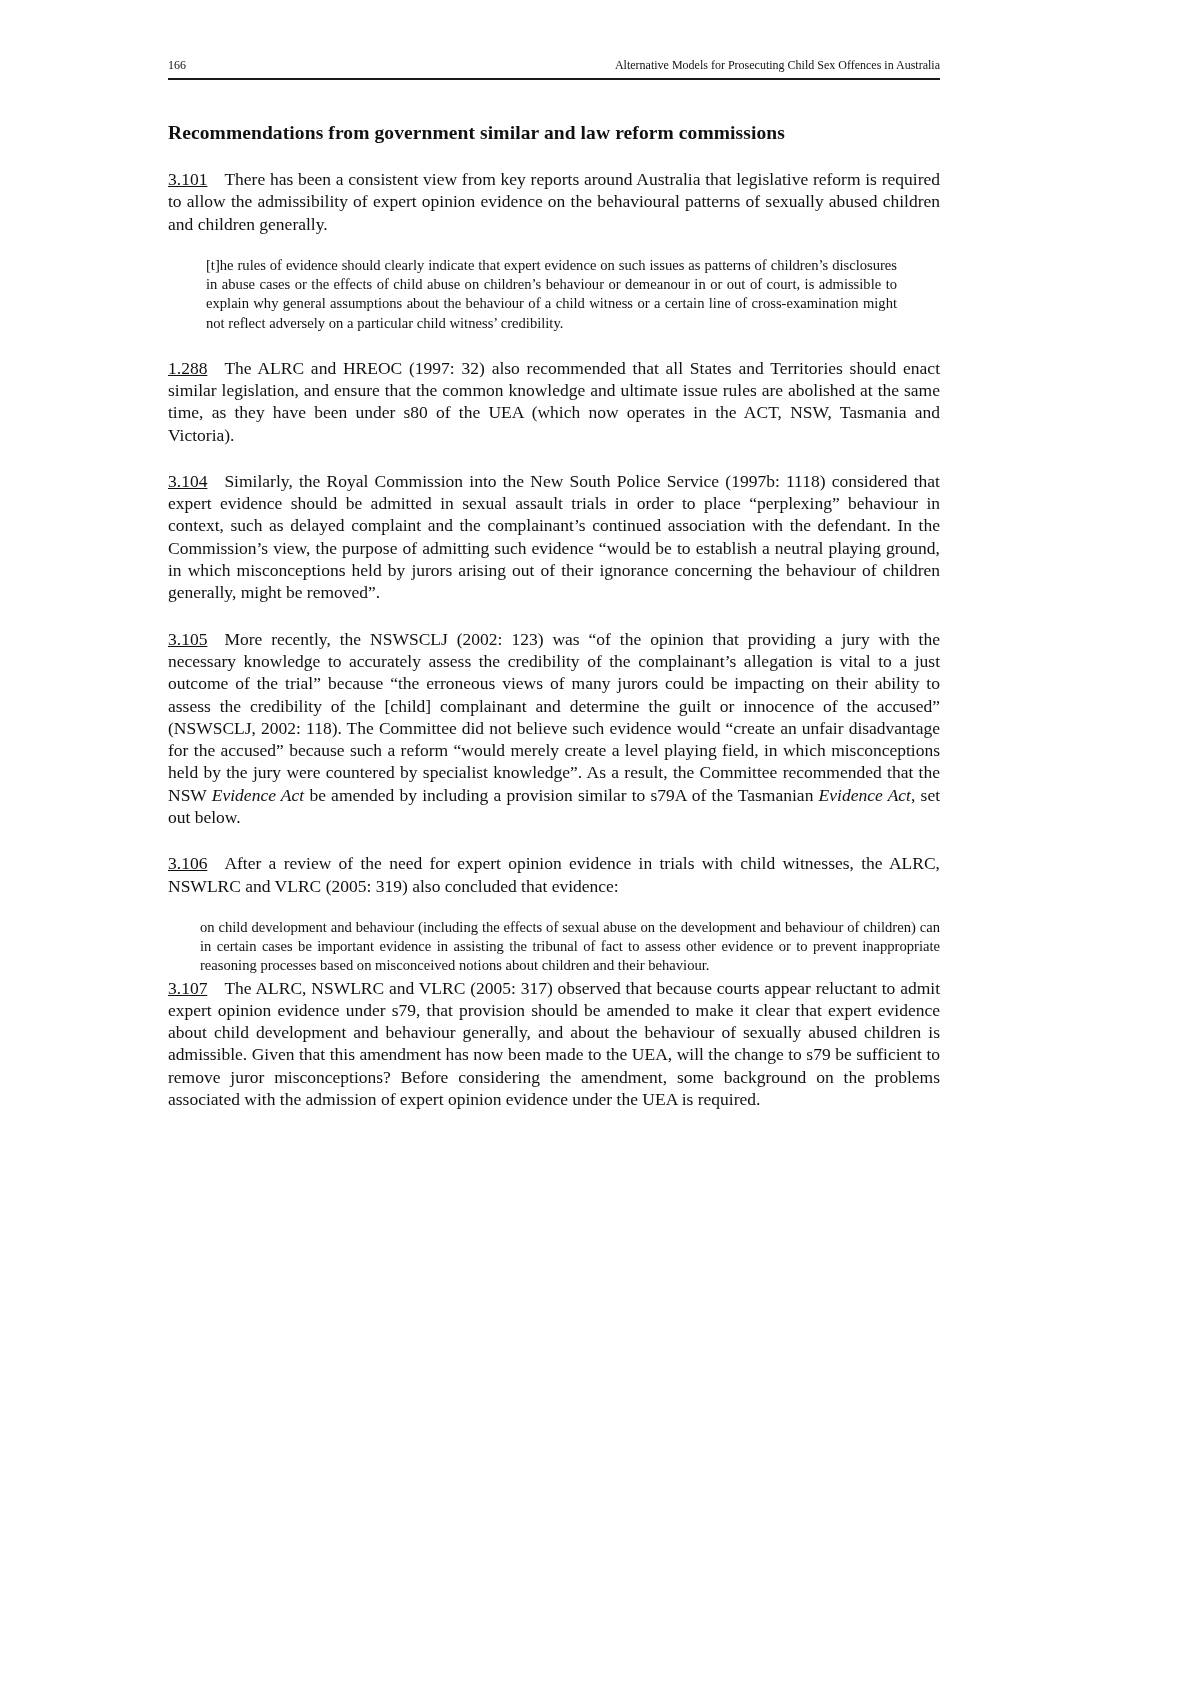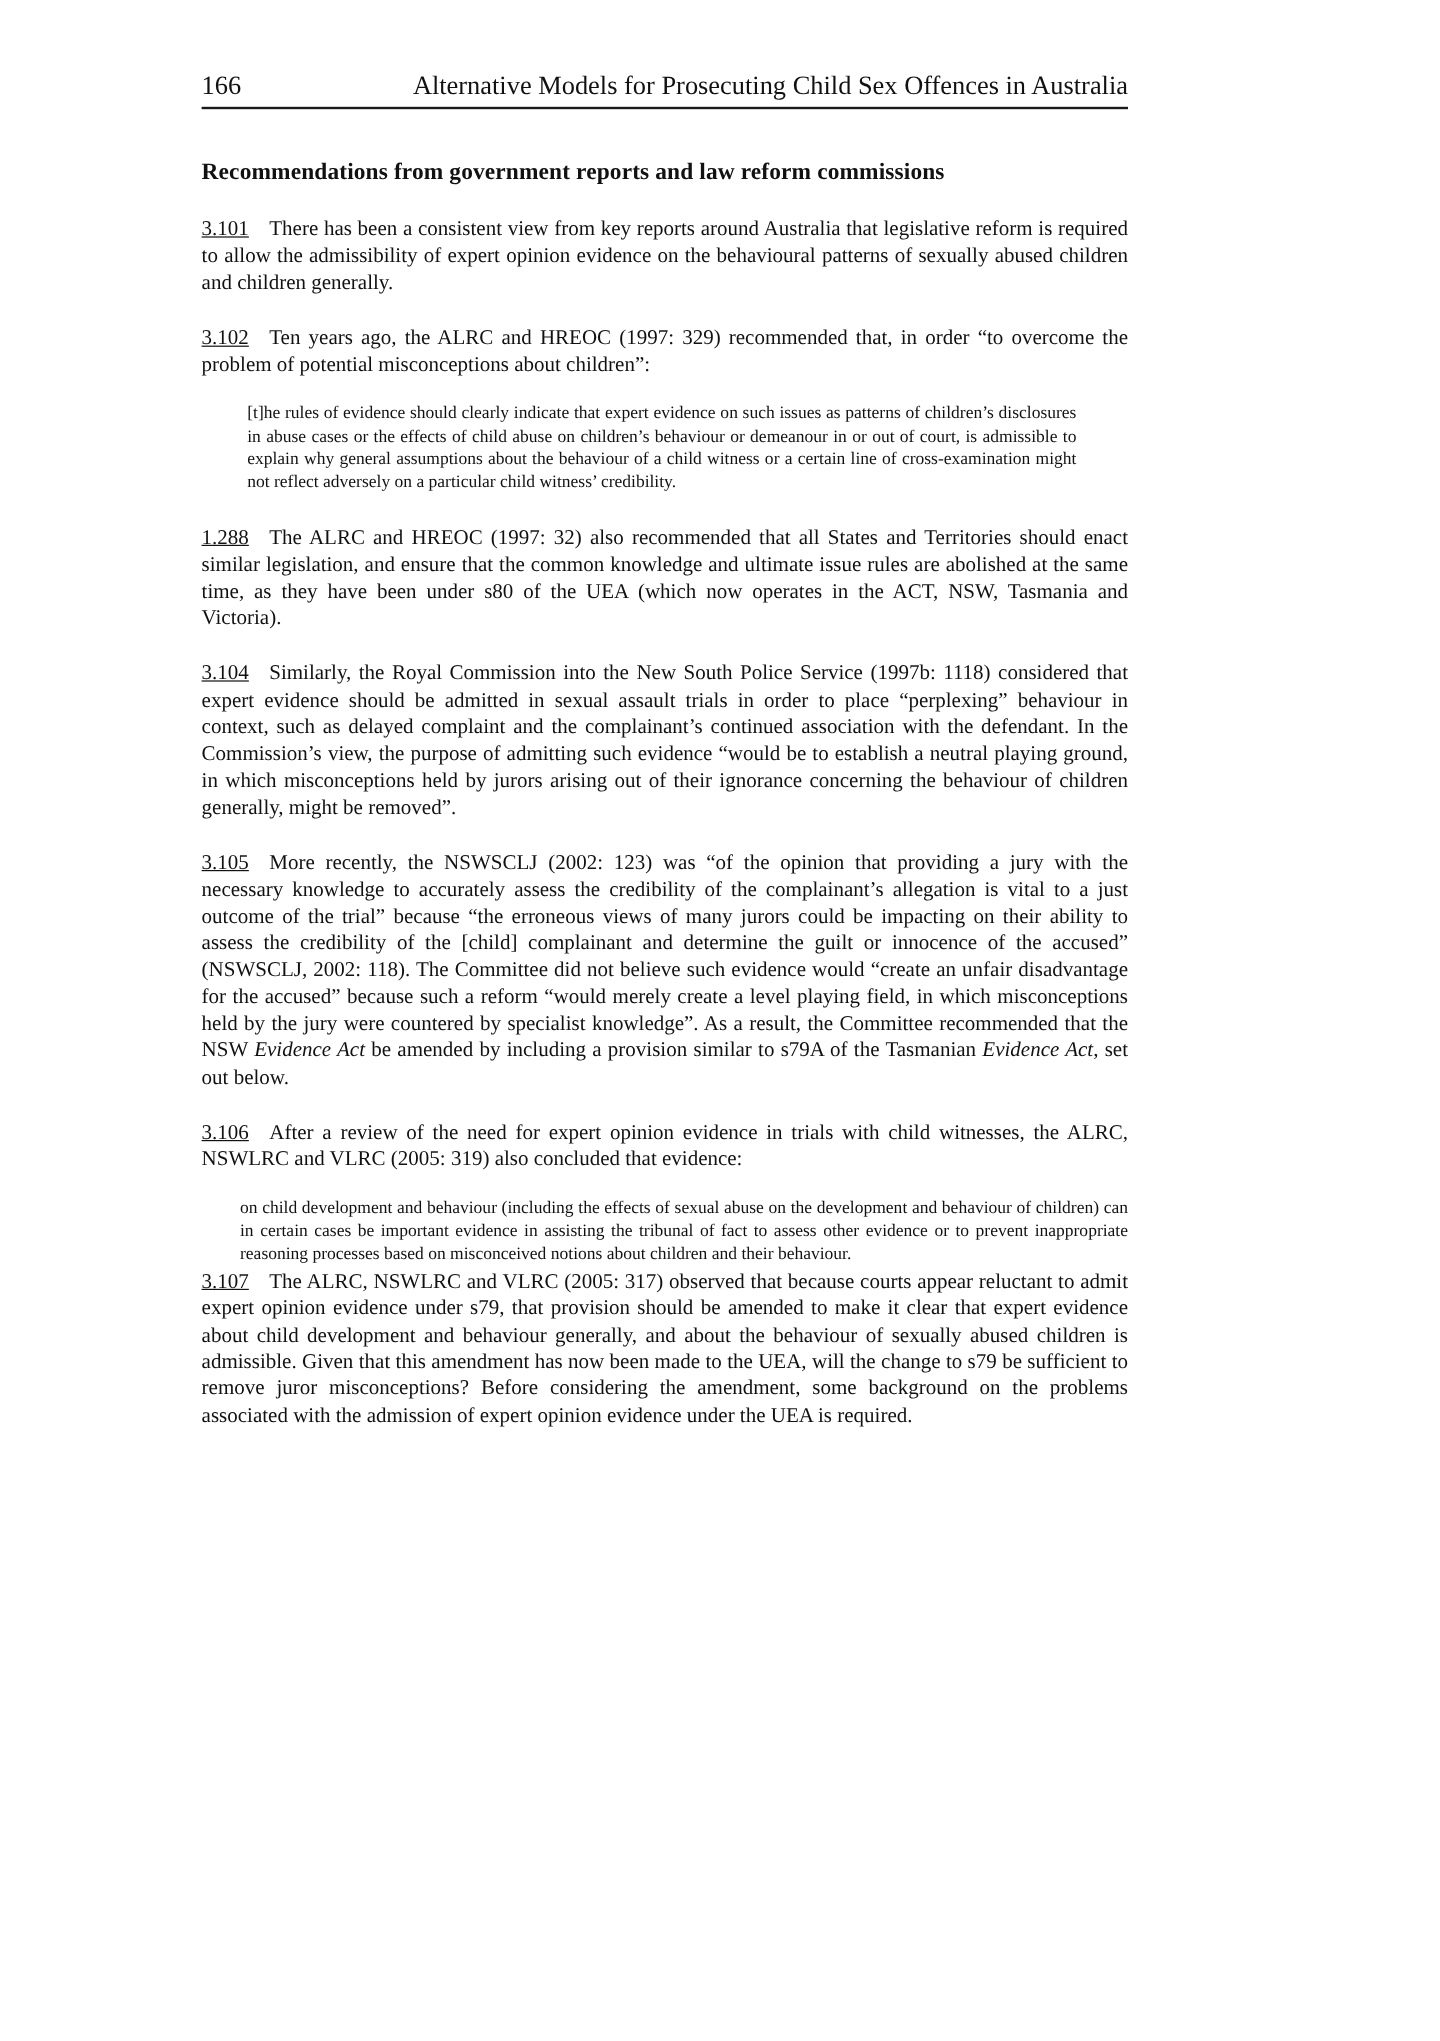--- a/index.html
+++ b/index.html
@@ -18,21 +18,21 @@
     width: 772px;
     margin-left: 168px;
     padding-top: 58px;
   }
   .page-header {
     display: flex;
     justify-content: space-between;
     align-items: baseline;
     border-bottom: 2px solid #1a1a1a;
     padding-bottom: 5px;
-    font-size: 22px;
+    font-size: 12px;
   }
   .running-title {
   }
   .section-heading {
     font-size: 19.5px;
     font-weight: bold;
     margin: 42px 0 0 0;
     letter-spacing: 0.1px;
   }
   .body-para {
@@ -63,25 +63,24 @@
 </head>
 <body>
 
 <div class="page">
 
   <header class="page-header">
     <span class="page-number">166</span>
     <span class="running-title">Alternative Models for Prosecuting Child Sex Offences in Australia</span>
   </header>
 
-  <h1 class="section-heading">Recommendations from government reports and law reform commissions</h1>
+  <h1 class="section-heading">Recommendations from government similar and law reform commissions</h1>
 
   <p class="body-para"><span class="pnum">3.101</span><span>There has been a consistent view from key reports around Australia that legislative reform is required to allow the admissibility of expert opinion evidence on the behavioural patterns of sexually abused children and children generally.</span></p>
 
-  <p class="body-para"><span class="pnum">3.102</span><span>Ten years ago, the ALRC and HREOC (1997: 329) recommended that, in order “to overcome the problem of potential misconceptions about children”:</span></p>
 
   <blockquote class="quote">[t]he rules of evidence should clearly indicate that expert evidence on such issues as patterns of children’s disclosures in abuse cases or the effects of child abuse on children’s behaviour or demeanour in or out of court, is admissible to explain why general assumptions about the behaviour of a child witness or a certain line of cross-examination might not reflect adversely on a particular child witness’ credibility.</blockquote>
 
   <p class="body-para"><span class="pnum">1.288</span><span>The ALRC and HREOC (1997: 32) also recommended that all States and Territories should enact similar legislation, and ensure that the common knowledge and ultimate issue rules are abolished at the same time, as they have been under s80 of the UEA (which now operates in the ACT, NSW, Tasmania and Victoria).</span></p>
 
   <p class="body-para"><span class="pnum">3.104</span><span>Similarly, the Royal Commission into the New South Police Service (1997b: 1118) considered that expert evidence should be admitted in sexual assault trials in order to place “perplexing” behaviour in context, such as delayed complaint and the complainant’s continued association with the defendant.  In the Commission’s view, the purpose of admitting such evidence “would be to establish a neutral playing ground, in which misconceptions held by jurors arising out of their ignorance concerning the behaviour of children generally, might be removed”.</span></p>
 
   <p class="body-para"><span class="pnum">3.105</span><span>More recently, the NSWSCLJ (2002: 123) was “of the opinion that providing a jury with the necessary knowledge to accurately assess the credibility of the complainant’s allegation is vital to a just outcome of the trial” because “the erroneous views of many jurors could be impacting on their ability to assess the credibility of the [child] complainant and determine the guilt or innocence of the accused” (NSWSCLJ, 2002: 118). The Committee did not believe such evidence would “create an unfair disadvantage for the accused” because such a reform “would merely create a level playing field, in which misconceptions held by the jury were countered by specialist knowledge”.  As a result, the Committee recommended that the NSW </span><em>Evidence Act</em><span> be amended by including a provision similar to s79A of the Tasmanian </span><em>Evidence Act</em><span>, set out below.</span></p>
 
   <p class="body-para"><span class="pnum">3.106</span><span>After a review of the need for expert opinion evidence in trials with child witnesses, the ALRC, NSWLRC and VLRC (2005: 319) also concluded that evidence:</span></p>

